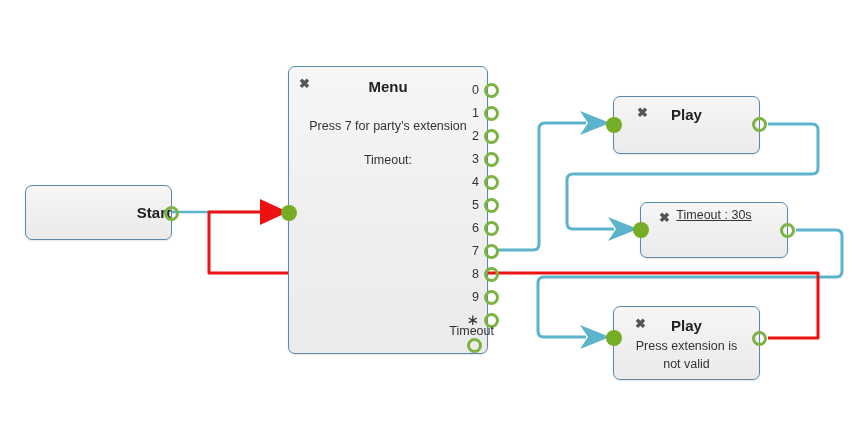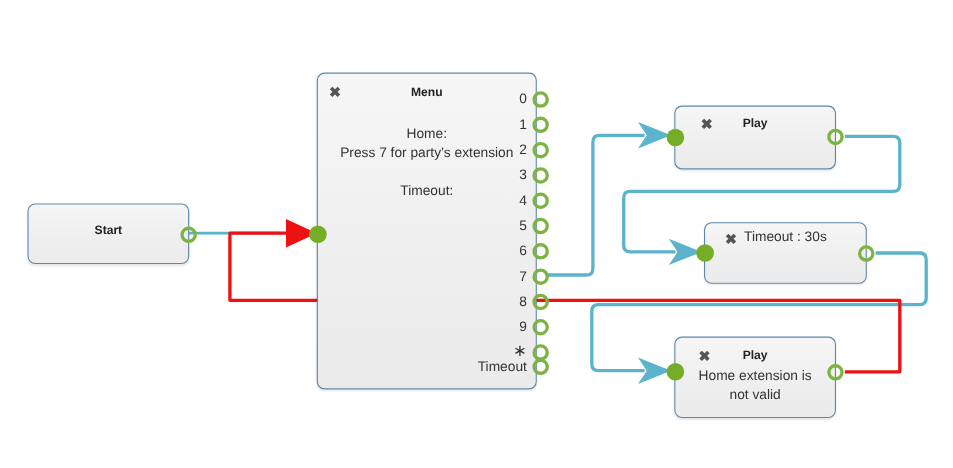--- a/index.html
+++ b/index.html
@@ -23,34 +23,34 @@
   .node .close{
     position:absolute;
     color:#555;
     font-size:13px;
     font-weight:bold;
     line-height:1;
     user-select:none;
   }
   .node .title{
     text-align:center;
-    font-size:11px;
+    font-size:15px;
     font-weight:bold;
     color:#222;
   }
   .node .body{
     text-align:center;
     font-size:12.5px;
     color:#333;
     line-height:1.45;
   }
 
   
   #node-start{left:25px;top:185px;width:147px;height:55px;}
-  #node-start .title{margin-top:18px;}
+  #node-start .title{margin-top:18px;text-align:right;}
 
   
   #node-menu{left:288px;top:66px;width:200px;height:288px;}
   #node-menu .close{left:10px;top:10px;}
   #node-menu .title{margin-top:11px;}
   #node-menu .body{margin-top:22px;}
   #node-menu .gap{height:16px;}
 
   .portlist{position:absolute;left:0;top:0;width:100%;height:100%;}
   .port-row{
@@ -88,21 +88,21 @@
   
   #node-play1{left:613px;top:96px;width:147px;height:58px;}
   #node-play1 .close{left:23px;top:9px;}
   #node-play1 .title{margin-top:9px;}
   #node-play1 .body{margin-top:4px;}
 
   
   #node-recept{left:640px;top:202px;width:148px;height:56px;}
   #node-recept .close{left:18px;top:8px;}
   #node-recept .title{margin-top:8px;}
-  #node-recept .body{margin-top:3px;}
+  #node-recept .body{margin-top:3px;text-decoration:underline;}
 
   
   #node-play2{left:613px;top:306px;width:147px;height:74px;}
   #node-play2 .close{left:21px;top:10px;}
   #node-play2 .title{margin-top:10px;}
   #node-play2 .body{margin-top:3px;padding:0 12px;}
 </style>
 </head>
 <body>
 
@@ -127,21 +127,20 @@
 
   <div class="node" id="node-start">
     <div class="title">Start</div>
     <div class="ring out-ring" style="top:20px;"></div>
   </div>
 
   <div class="node" id="node-menu">
     <div class="close">✖</div>
     <div class="title">Menu</div>
     <div class="body">
-      <div>Home:</div>
       <div>Press 7 for party’s extension</div>
       <div class="gap"></div>
       <div>Timeout:</div>
     </div>
 
     <div class="dot in-dot" style="top:138px;"></div>
 
     <div class="portlist" id="menu-ports">
         <div class="port-row" style="top: 14px;">
           <span class="port-lbl">0</span>
@@ -180,21 +179,21 @@
           <span class="ring"></span>
         </div>
         <div class="port-row" style="top: 221px;">
           <span class="port-lbl">9</span>
           <span class="ring"></span>
         </div>
         <div class="port-row" style="top: 244px;">
           <span class="port-lbl star">∗</span>
           <span class="ring"></span>
         </div>
-        <div class="port-row" style="top: 257px;">
+        <div class="port-row" style="top: 268px; flex-direction: column;">
           <span class="port-lbl">Timeout</span>
           <span class="ring"></span>
         </div>
       </div>
   </div>
 
   <div class="node" id="node-play1">
     <div class="close">✖</div>
     <div class="title">Play</div>
     <div class="dot in-dot" style="top:20px;"></div>
@@ -204,18 +203,18 @@
   <div class="node" id="node-recept">
     <div class="close">✖</div>
     <div class="body">Timeout : 30s</div>
     <div class="dot in-dot" style="top:19px;"></div>
     <div class="ring out-ring" style="top:20px;"></div>
   </div>
 
   <div class="node" id="node-play2">
     <div class="close">✖</div>
     <div class="title">Play</div>
-    <div class="body">Home extension is not valid</div>
+    <div class="body">Press extension is not valid</div>
     <div class="dot in-dot" style="top:23px;"></div>
     <div class="ring out-ring" style="top:24px;"></div>
   </div>
 
 </div>
 
 </body></html>

